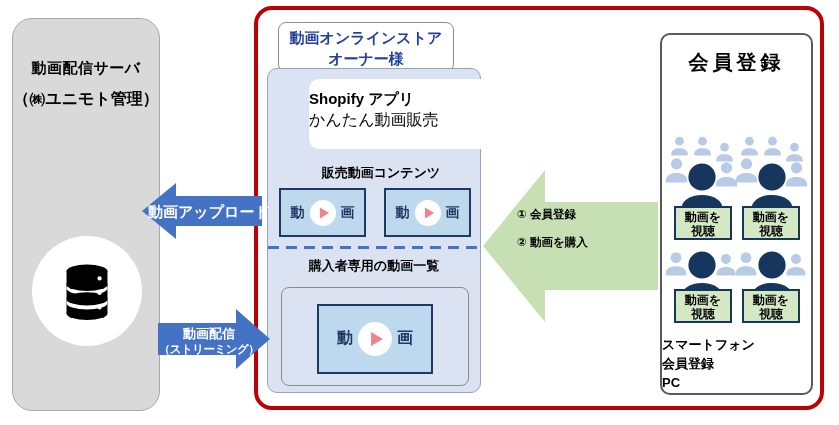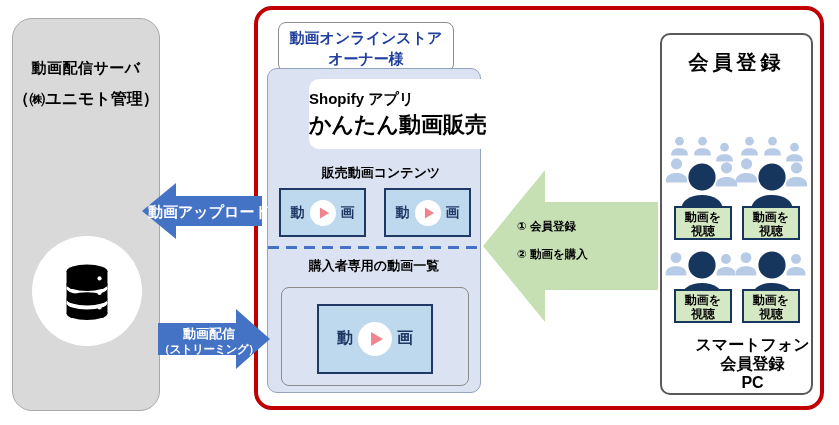--- a/index.html
+++ b/index.html
@@ -30,21 +30,21 @@
   .owner-box { left:278px; top:22px; width:176px; height:50px; background:#fff;
     border:1px solid #8c8c8c; border-radius:8px; text-align:center; padding-top:4px; }
   .owner-line { font-size:15px; font-weight:bold; color:#203f9e; line-height:21px; }
 
   
   .store-box { left:267px; top:68px; width:214px; height:325px;
     background:#dbe3f2; border:1px solid #94a3c0; border-radius:10px; }
   .app-card { position:absolute; left:13px; top:10px; width:204px; height:70px;
     background:#fff; border-radius:10px; text-align:left;margin-left:28px; }
   .app-line1 { margin-top:11px; font-size:15px; font-weight:bold; }
-  .app-line2 { font-size:22px; font-weight:bold; margin-top:1px; }
+  .app-line2 { font-size:16px; font-weight:normal; margin-top:1px; }
   .sales-label, .purchased-label { position:absolute; left:0; right:0; text-align:center;
     font-size:13px; font-weight:bold; }
   .sales-label { top:95px;margin-left:14px; }
   .purchased-label { top:188px; }
   .thumb { display:flex; align-items:center; justify-content:center; gap:5px;
     background:#bed8ee; border:2px solid #1f3864; color:#1f3864; font-weight:bold; }
   .thumb1 { position:absolute; left:11px; top:119px; width:87px; height:49px; font-size:14px; }
   .thumb2 { position:absolute; left:116px; top:119px; width:87px; height:49px; font-size:14px; }
   .divider { position:absolute; left:0; right:0; top:177px; height:3px;
     background:repeating-linear-gradient(90deg,#4472c4 0 11px,transparent 11px 18px); }
@@ -59,41 +59,41 @@
   
   .upload-arrow { left:140px; top:181px; width:124px; height:60px; }
   .upload-label { left:148px; top:203px; width:112px; text-align:center;
     font-size:15px; font-weight:bold; color:#fff; white-space:nowrap; }
   .stream-arrow { left:158px; top:303px; width:114px; height:72px; }
   .stream-label { left:156px; top:326px; width:106px; text-align:center;
     color:#fff; font-weight:bold; }
   .stream-label .l1 { font-size:13px; line-height:16px; }
   .stream-label .l2 { font-size:11.5px; line-height:15px; letter-spacing:-0.5px; }
   .steps-arrow { left:480px; top:168px; width:180px; height:156px; }
-  .steps { left:517px; top:212px; }
+  .steps { left:517px; top:200px; }
   .step { font-size:11.5px; font-weight:bold; line-height:28px; white-space:nowrap; }
 
   
   .buyers-panel { left:660px; top:33px; width:153px; height:362px;
     background:#fff; border:2px solid #595959; border-radius:10px; }
   .buyers-title { position:absolute; left:0; right:0; top:14px; text-align:center;
     font-size:20px; font-weight:bold; letter-spacing:4px; }
   .cluster { position:absolute; width:72px; height:108px; }
   .c1 { left:4px;  top:100px; } .c2 { left:74px; top:100px; }
   .c3 { left:4px;  top:207px; } .c4 { left:74px; top:207px; }
   .p { position:absolute; color:#b7cbe7; }
   .p svg { width:100%; height:auto; display:block; }
   .pd { color:#17365d; }
   .watch-box { position:absolute; width:58px; height:34px; background:#d5e8c4;
     border:2px solid #17365d; text-align:center; font-weight:bold; font-size:12px;
     line-height:14px; padding-top:2px; }
   .w1 { left:12px; top:171px; } .w2 { left:80px; top:171px; }
   .w3 { left:12px; top:254px; } .w4 { left:80px; top:254px; }
-  .devices { position:absolute; left:0; right:0; top:300px; text-align:center;
-    font-size:16px; font-weight:bold; line-height:19px;margin-left:32px; }
+  .devices { position:absolute; left:0; right:0; top:300px; text-align:left;
+    font-size:13px; font-weight:bold; line-height:19px; }
 </style>
 </head>
 <body>
 
 <div class="canvas">
 
   <div class="abs server-box">
     <div class="server-title">動画配信サーバ</div>
     <div class="server-subtitle">（㈱ユニモト管理）</div>
     <div class="db-circle">

